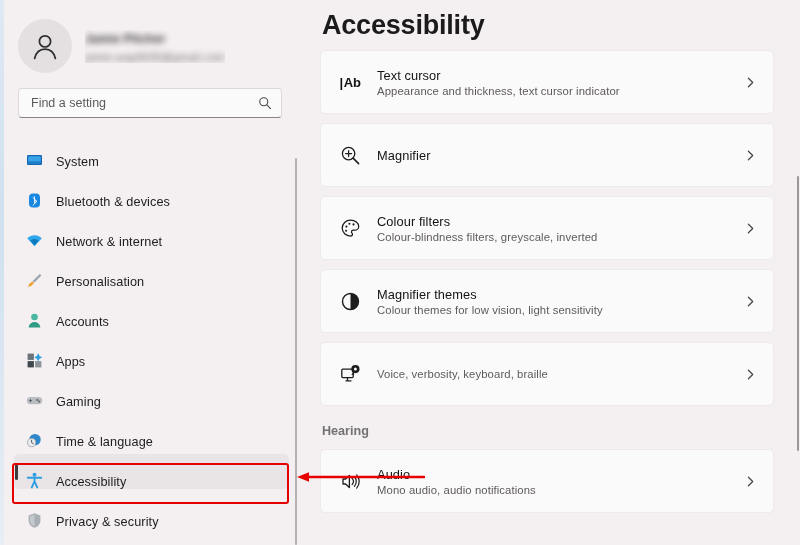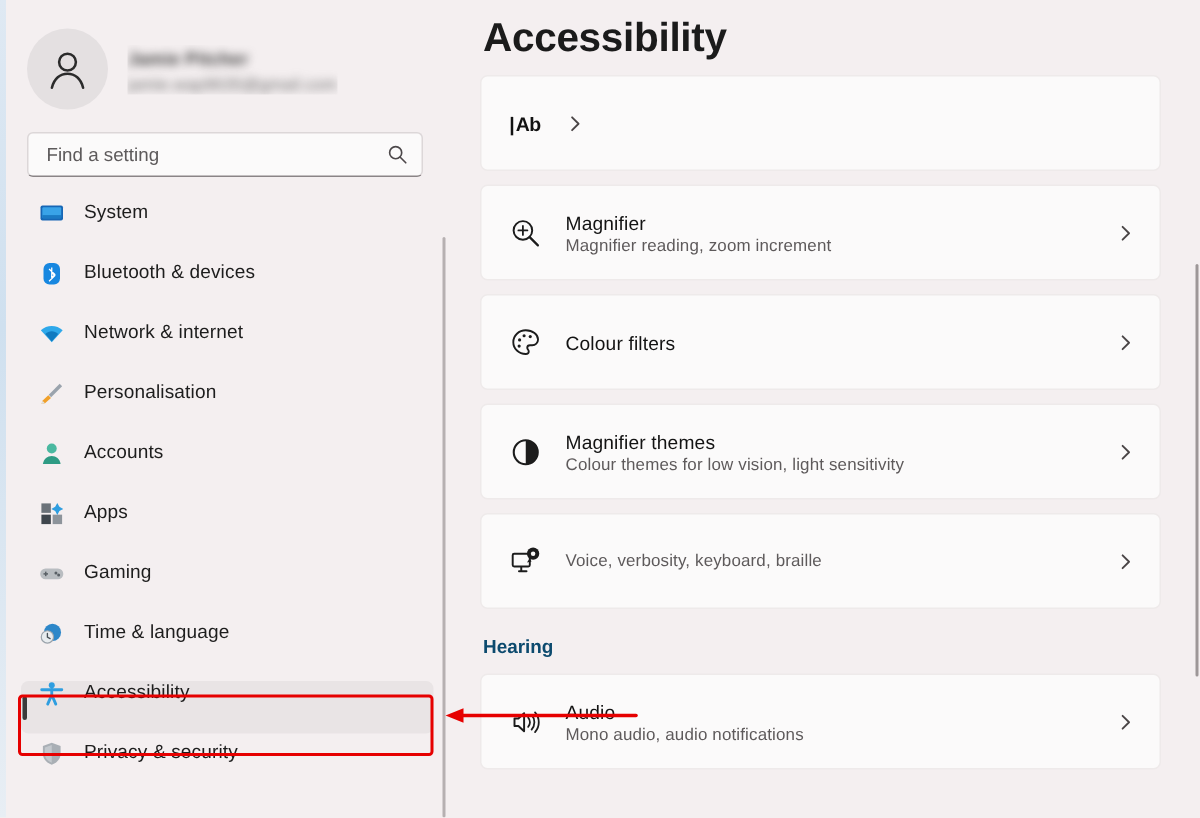--- a/index.html
+++ b/index.html
@@ -31,21 +31,21 @@
   .search-box { position:relative; height:30px; background:#fbfafa; border:1px solid #dcd7d8;
     border-bottom:1px solid #8a8486; border-radius:4px; display:flex; align-items:center;
     padding:0 30px 0 12px; }
   .search-box input { border:0; outline:0; background:transparent; width:100%;
     font-family:inherit; font-size:12.5px; color:#2b2b2b; }
   .search-box input::placeholder { color:#5d5a5b; }
   .search-ico { position:absolute; right:9px; top:50%; transform:translateY(-50%);
     width:14px; height:14px; color:#4c4749; }
 
   .nav { margin-top:16px; padding:0 11px 0 14px; position:relative; }
-  .nav-item { position:relative; display:flex; align-items:flex-start; gap:13px;
+  .nav-item { position:relative; display:flex; align-items:flex-end; gap:13px;
     height:35px; padding-left:12px; border-radius:5px; margin-bottom:5px; cursor:default; }
   .nav-item.selected { background:#e9e4e5; }
   .nav-item.selected::before { content:""; position:absolute; left:1px; top:50%;
     transform:translateY(-50%); width:3px; height:16px; border-radius:2px; background:#3b3b3b; }
   .nav-ico { width:17px; height:17px; flex:0 0 17px; display:flex; align-items:center; justify-content:center; }
   .nav-label { font-size:12.7px; color:#1d1d1d; letter-spacing:.1px; }
 
   
   .sb-scroll { position:absolute; left:295px; top:158px; width:2px; height:387px;
     background:#b6b0b1; border-radius:1px; }
@@ -57,21 +57,21 @@
 
   .card { display:flex; align-items:center; background:#fbfafa; border:1px solid #eeeaea;
     border-radius:5px; height:64px; margin-top:9px; padding:0 16px 0 14px; cursor:default; }
   .card-ico { width:30px; flex:0 0 30px; display:flex; align-items:center; justify-content:center;
     color:#1c1c1c; margin-right:12px; }
   .card-text { flex:1; display:flex; flex-direction:column; gap:2px; }
   .card-title { font-size:12.8px; color:#131313; letter-spacing:.1px; }
   .card-sub { font-size:11.3px; color:#5e5a5b; letter-spacing:.1px; }
   .chev { width:13px; flex:0 0 13px; color:#4a4546; display:flex; align-items:center; justify-content:center; }
 
-  .section-head { font-size:12.6px; font-weight:700; color:#0c4a6e; padding:18px 0 2px 2px; }
+  .section-head { font-size:12.6px; font-weight:700; color:#737373; padding:18px 0 2px 2px; }
 
   
   .main-scroll { position:absolute; right:1px; top:176px; width:2px; height:275px;
     background:#9d9798; border-radius:1px; }
 
   
   .anno-box { position:absolute; left:12px; top:463px; width:277px; height:41px;
     border:2.5px solid #e60000; border-radius:3px; pointer-events:none; z-index:20; }
   .anno-arrow { position:absolute; left:296px; top:470px; width:130px; height:14px; z-index:20; }
   .text-cursor-ico { display:flex; align-items:center; font-size:13px; font-weight:600;
@@ -228,59 +228,63 @@
   </div>
 
   <div class="main">
 
     <div class="page-title">Accessibility</div>
 
     <div class="card">
       <span class="card-ico">
         <span class="text-cursor-ico"><b>|</b>Ab</span>
       </span>
+      <span class="card-text">
+        <span class="card-title">Text cursor</span>
+        <span class="card-sub">Appearance and thickness, text cursor indicator</span>
+      </span>
       <span class="chev">
         <svg width="11" height="11" viewBox="0 0 11 11">
             <path d="M3.4 1.2 7.7 5.5l-4.3 4.3" fill="none" stroke="currentColor" stroke-width="1.25" stroke-linecap="round" stroke-linejoin="round"></path>
           </svg>
       </span>
     </div>
 
     <div class="card">
       <span class="card-ico">
         <svg width="21" height="21" viewBox="0 0 21 21">
           <circle cx="8.6" cy="8.6" r="6.2" fill="none" stroke="currentColor" stroke-width="1.3"></circle>
           <line x1="13.1" y1="13.1" x2="18.6" y2="18.6" stroke="currentColor" stroke-width="1.5" stroke-linecap="round"></line>
           <line x1="8.6" y1="5.6" x2="8.6" y2="11.6" stroke="currentColor" stroke-width="1.2" stroke-linecap="round"></line>
           <line x1="5.6" y1="8.6" x2="11.6" y2="8.6" stroke="currentColor" stroke-width="1.2" stroke-linecap="round"></line>
         </svg>
       </span>
       <span class="card-text">
         <span class="card-title">Magnifier</span>
-        <span class="card-sub">Magnifier reading, zoom increment</span>
       </span>
       <span class="chev">
         <svg width="11" height="11" viewBox="0 0 11 11">
             <path d="M3.4 1.2 7.7 5.5l-4.3 4.3" fill="none" stroke="currentColor" stroke-width="1.25" stroke-linecap="round" stroke-linejoin="round"></path>
           </svg>
       </span>
     </div>
 
     <div class="card">
       <span class="card-ico">
         <svg width="21" height="21" viewBox="0 0 21 21">
           <path d="M10.5 2.2c-4.6 0-8.3 3.5-8.3 7.9 0 4.4 3.7 7.9 8.3 7.9 1.3 0 2-.8 2-1.7 0-.5-.2-.9-.5-1.2-.3-.3-.5-.7-.5-1.2 0-.9.8-1.7 1.8-1.7h1.5c2.2 0 3.9-1.7 3.9-3.8 0-3.4-3.6-6.2-8.2-6.2z" fill="none" stroke="currentColor" stroke-width="1.25"></path>
           <circle cx="6.4" cy="8.6" r="1.05" fill="currentColor"></circle>
           <circle cx="9.4" cy="5.8" r="1.05" fill="currentColor"></circle>
           <circle cx="13.5" cy="6.4" r="1.05" fill="currentColor"></circle>
           <circle cx="6.1" cy="12.7" r="1.05" fill="currentColor"></circle>
         </svg>
       </span>
       <span class="card-text">
         <span class="card-title">Colour filters</span>
+        <span class="card-sub">Colour-blindness filters, greyscale, inverted</span>
       </span>
       <span class="chev">
         <svg width="11" height="11" viewBox="0 0 11 11">
             <path d="M3.4 1.2 7.7 5.5l-4.3 4.3" fill="none" stroke="currentColor" stroke-width="1.25" stroke-linecap="round" stroke-linejoin="round"></path>
           </svg>
       </span>
     </div>
 
     <div class="card">
       <span class="card-ico">

